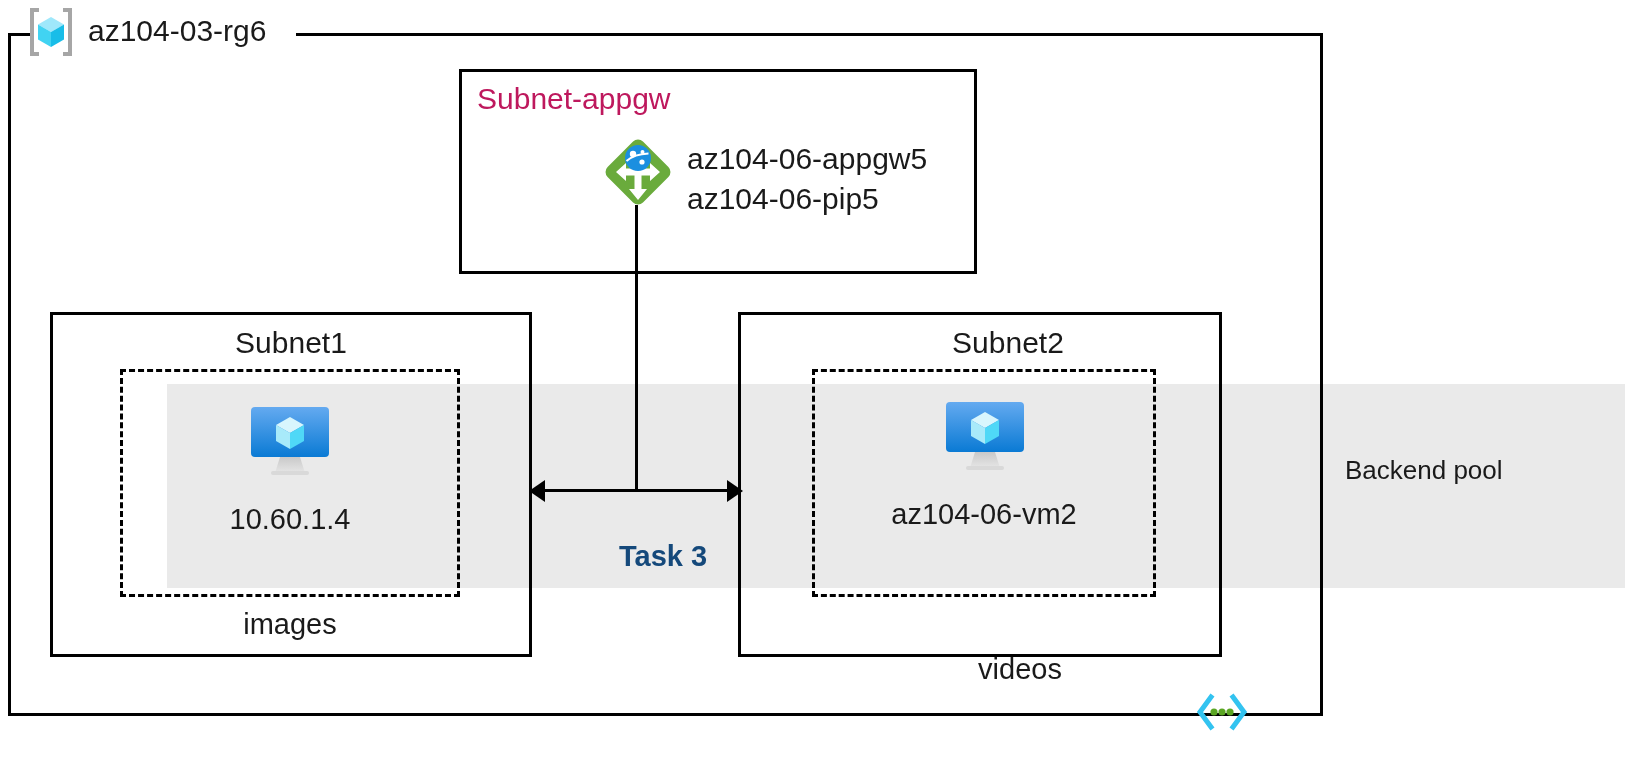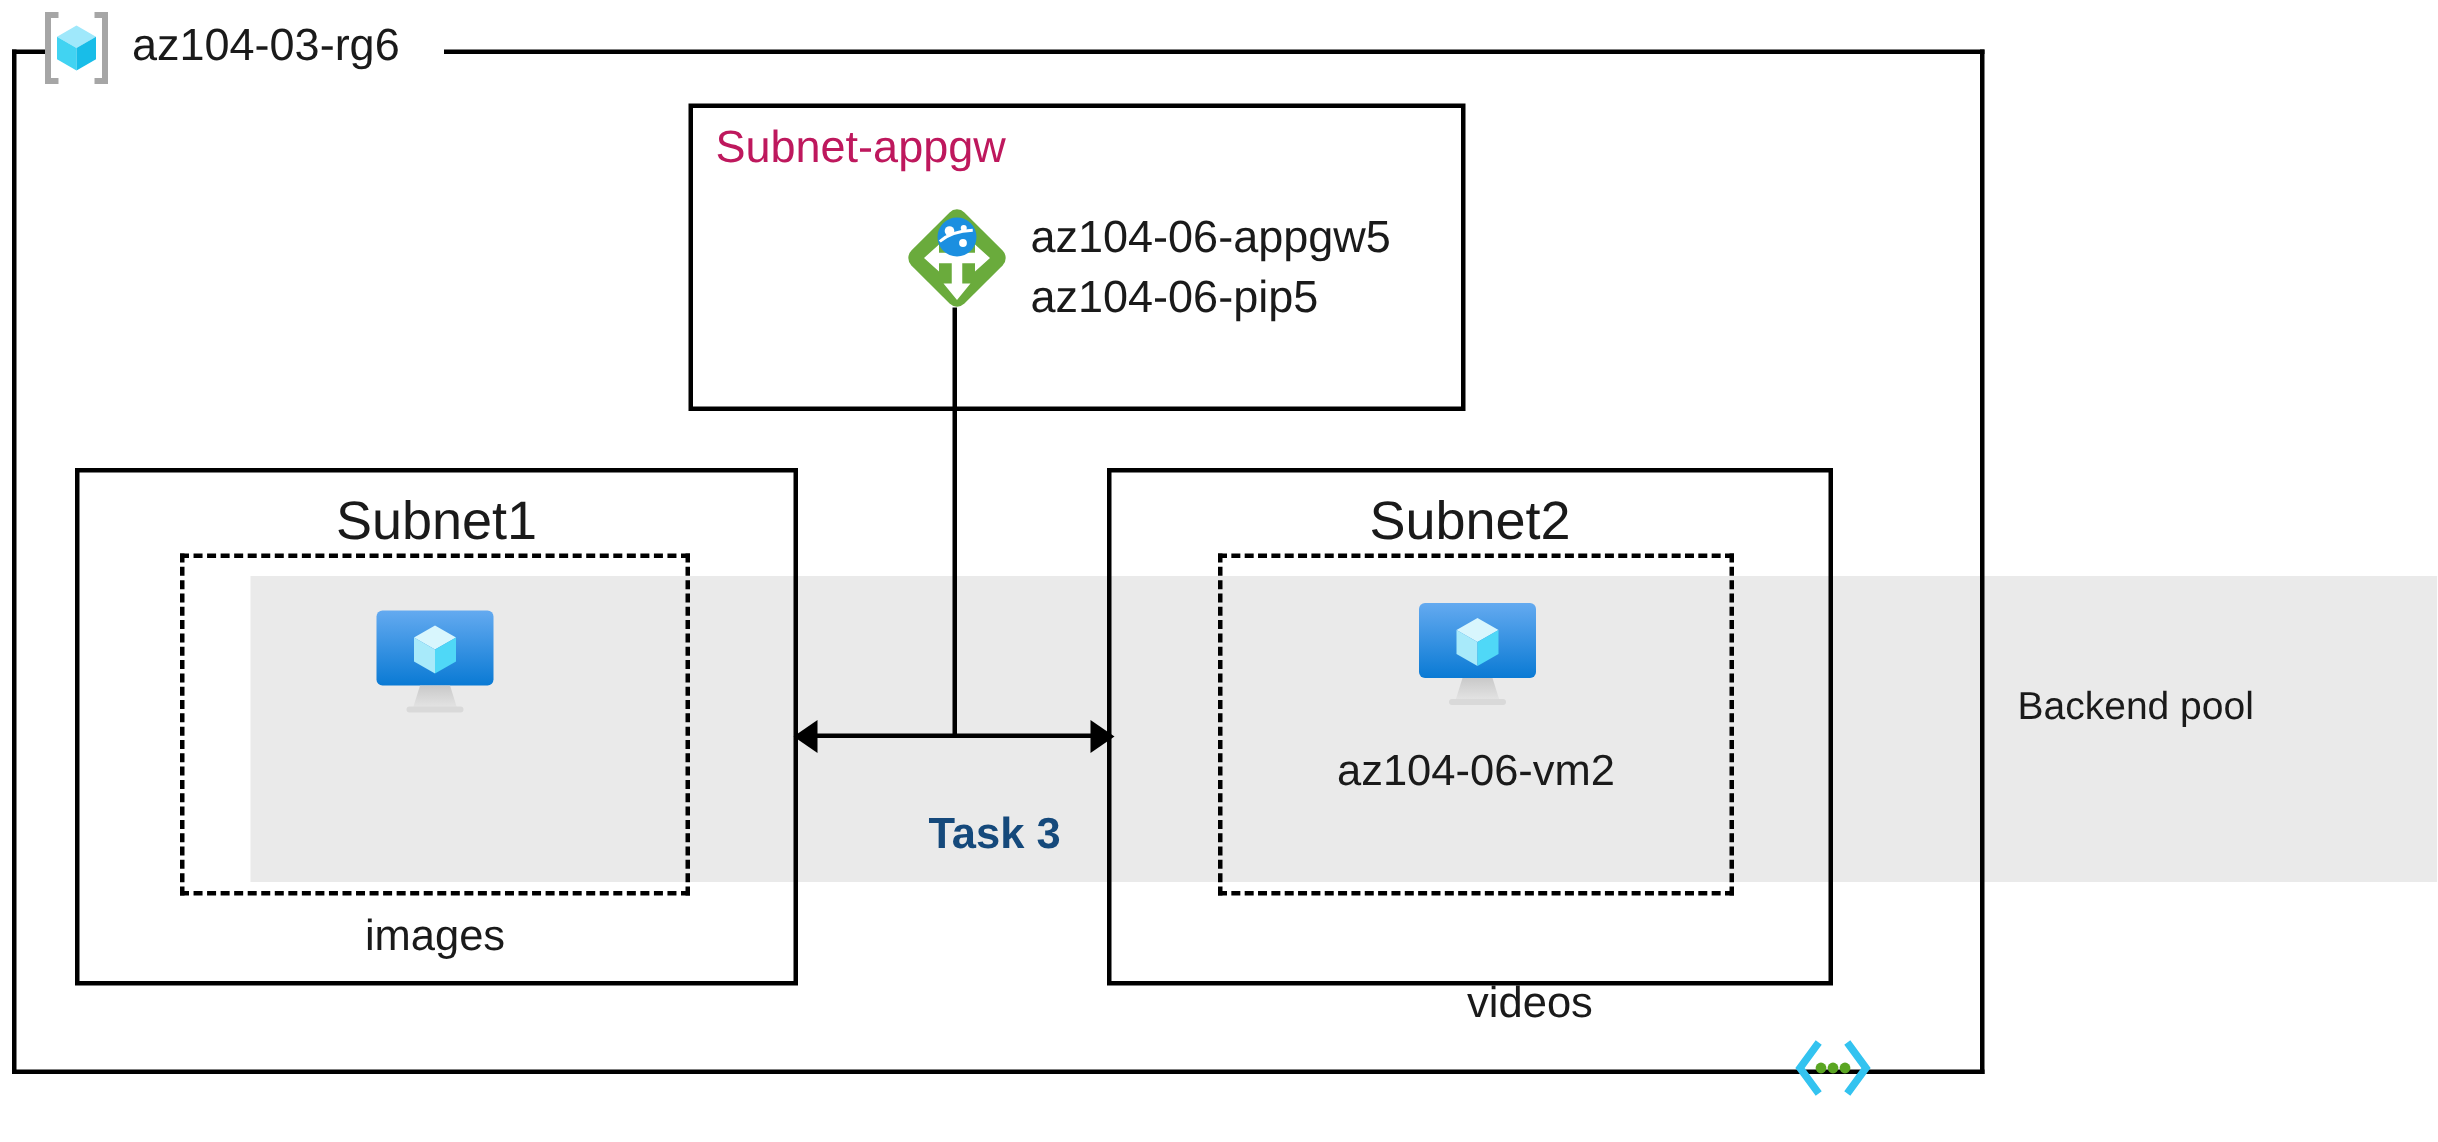--- a/index.html
+++ b/index.html
@@ -85,21 +85,21 @@
   .box {
     position: absolute;
     border: 3px solid #000000;
     background: transparent;
     box-sizing: border-box;
   }
   .box-title {
     position: absolute;
     width: 100%;
     text-align: center;
-    font-size: 36px;
+    font-size: 30px;
     color: #1a1a1a;
     white-space: nowrap;
   }
   .box-title-left {
     position: absolute;
     font-size: 30px;
     color: #be185d;
     white-space: nowrap;
   }
 
@@ -135,21 +135,21 @@
     left: 635px; top: 205px;
     width: 3px; height: 287px;
     background: #000000;
   }
 
   
   #subnet1-box { left: 50px; top: 312px; width: 482px; height: 345px; }
   #subnet2-box { left: 738px; top: 312px; width: 484px; height: 345px; }
 
   #subnet1-title { left: 50px; top: 326px; width: 482px; }
-  #subnet2-title { left: 738px; top: 326px; width: 484px; }
+  #subnet2-title { left: 738px; top: 326px; width: 484px; padding-left: 28px; }
 
   #vm1-dashed { left: 120px; top: 369px; width: 340px; height: 228px; }
   #vm2-dashed { left: 812px; top: 369px; width: 344px; height: 228px; }
 
   .vm-icon {
     position: absolute;
     width: 86px; height: 72px;
   }
   #vm1-icon { left: 247px; top: 405px; }
   #vm2-icon { left: 942px; top: 400px; }
@@ -282,20 +282,21 @@
       </defs>
       <rect x="4" y="2" width="78" height="50" rx="4" ry="4" fill="url(#vmg1)"></rect>
       <path d="M33 52 L53 52 L58 68 L28 68 Z" fill="url(#vms1)"></path>
       <rect x="24" y="66" width="38" height="4" rx="2" fill="#d9d9d9"></rect>
       <polygon points="43,12 57,20 43,28 29,20" fill="#d8f6fd"></polygon>
       <polygon points="29,20 43,28 43,44 29,36" fill="#a8eafa"></polygon>
       <polygon points="57,20 57,36 43,44 43,28" fill="#4fd8f7"></polygon>
     </svg>
   </div>
   <div class="vm-text" id="vm1-text">
+    <div>10.60.1.4</div>
   </div>
   <div class="subnet-footer" id="subnet1-footer">images</div>
 
   <div class="box" id="subnet2-box"></div>
   <div class="box-title" id="subnet2-title">Subnet2</div>
   <div class="dashed-box" id="vm2-dashed"></div>
   <div class="vm-icon" id="vm2-icon">
     <svg viewBox="0 0 86 72" width="86" height="72" xmlns="http://www.w3.org/2000/svg">
       <defs>
         <linearGradient id="vmg2" x1="0" y1="0" x2="0" y2="1">

